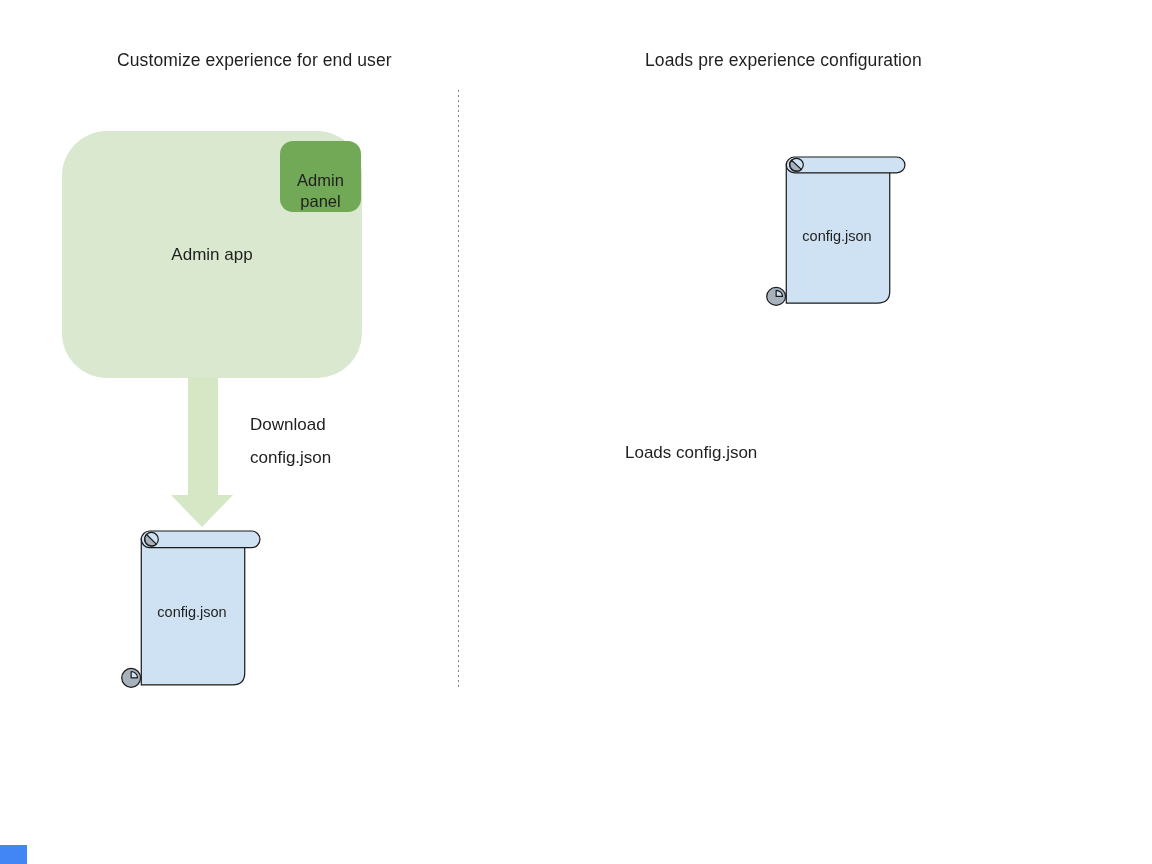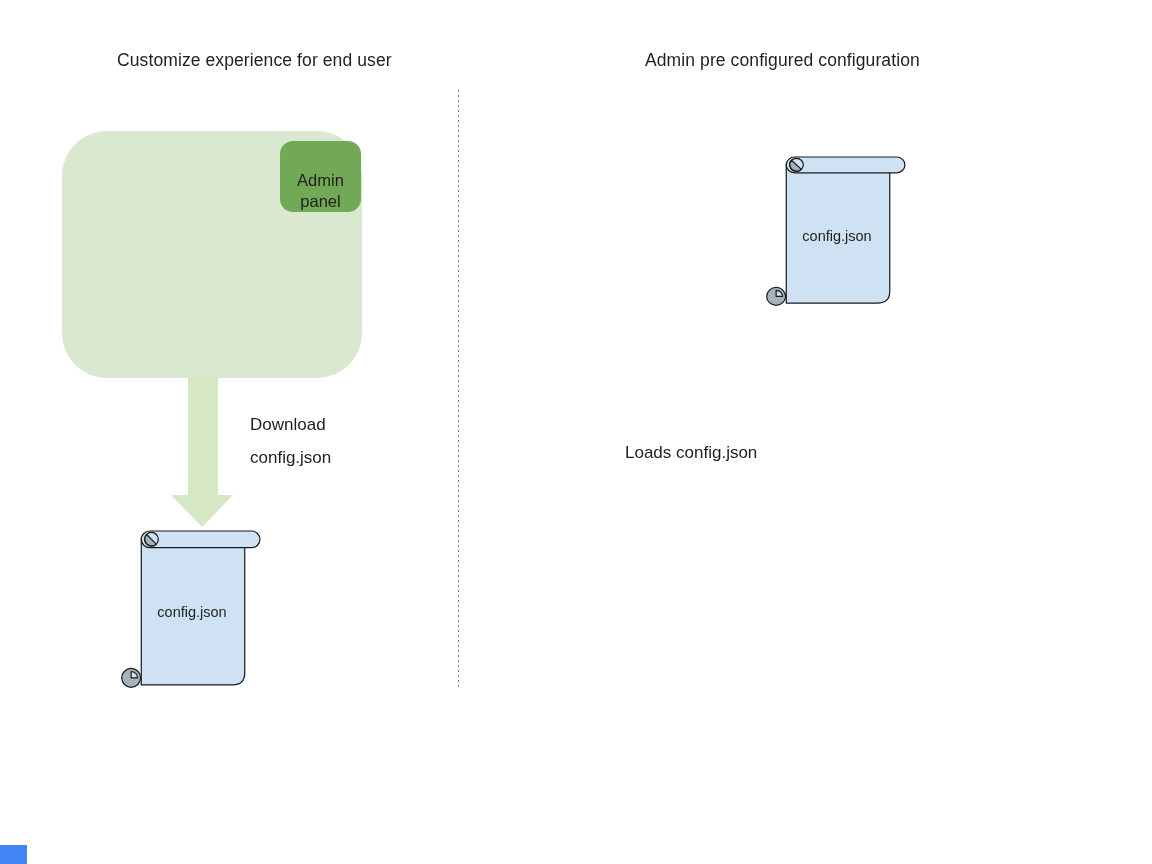--- a/index.html
+++ b/index.html
@@ -42,25 +42,26 @@
   .scroll-left .scroll-label{top:74px;}
   .scroll-right .scroll-label{top:72px;}
   .corner-chip{position:absolute;left:0;top:845px;width:27px;height:19px;background:var(--corner-blue,#4285f4);}
 </style>
 </head>
 <body>
 
 <div class="canvas">
 
   <div class="abs section-title" style="left:77px;top:50px;">Customize experience for end user</div>
-  <div class="abs section-title" style="left:605px;top:50px;">Admin pre configured configuration</div>
+  <div class="abs section-title" style="left:605px;top:50px;">Loads pre experience configuration</div>
 
   <div class="divider"></div>
 
   <div class="app-box admin-app">
+    <div class="box-label admin-app-label">Admin app</div>
     <div class="admin-panel">
       <span>Admin panel</span>
     </div>
   </div>
 
   <svg class="down-arrow" viewBox="0 0 62 150">
     <polygon points="17,0 47,0 47,118 62,118 31,150 0,118 17,118"></polygon>
   </svg>
   <div class="arrow-label">Download
 config.json</div>

